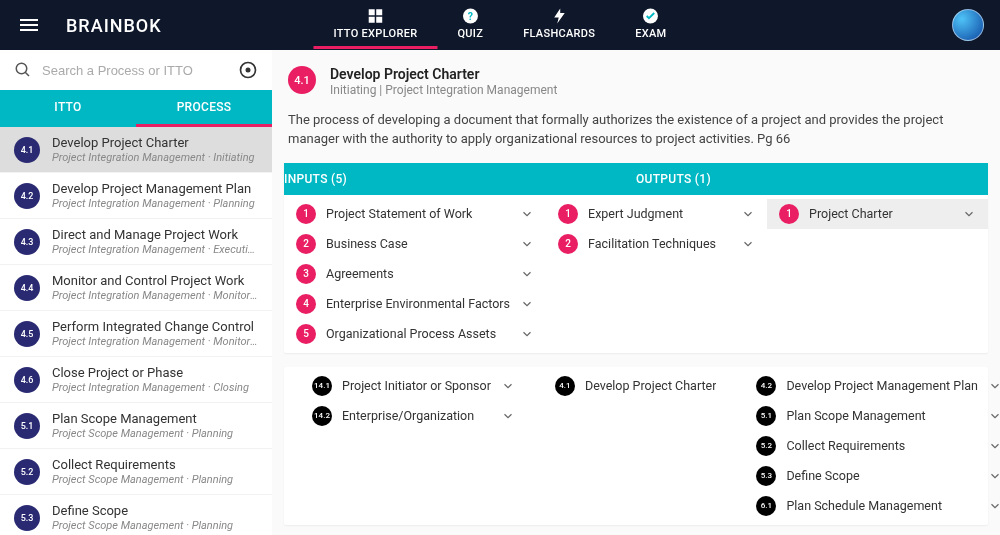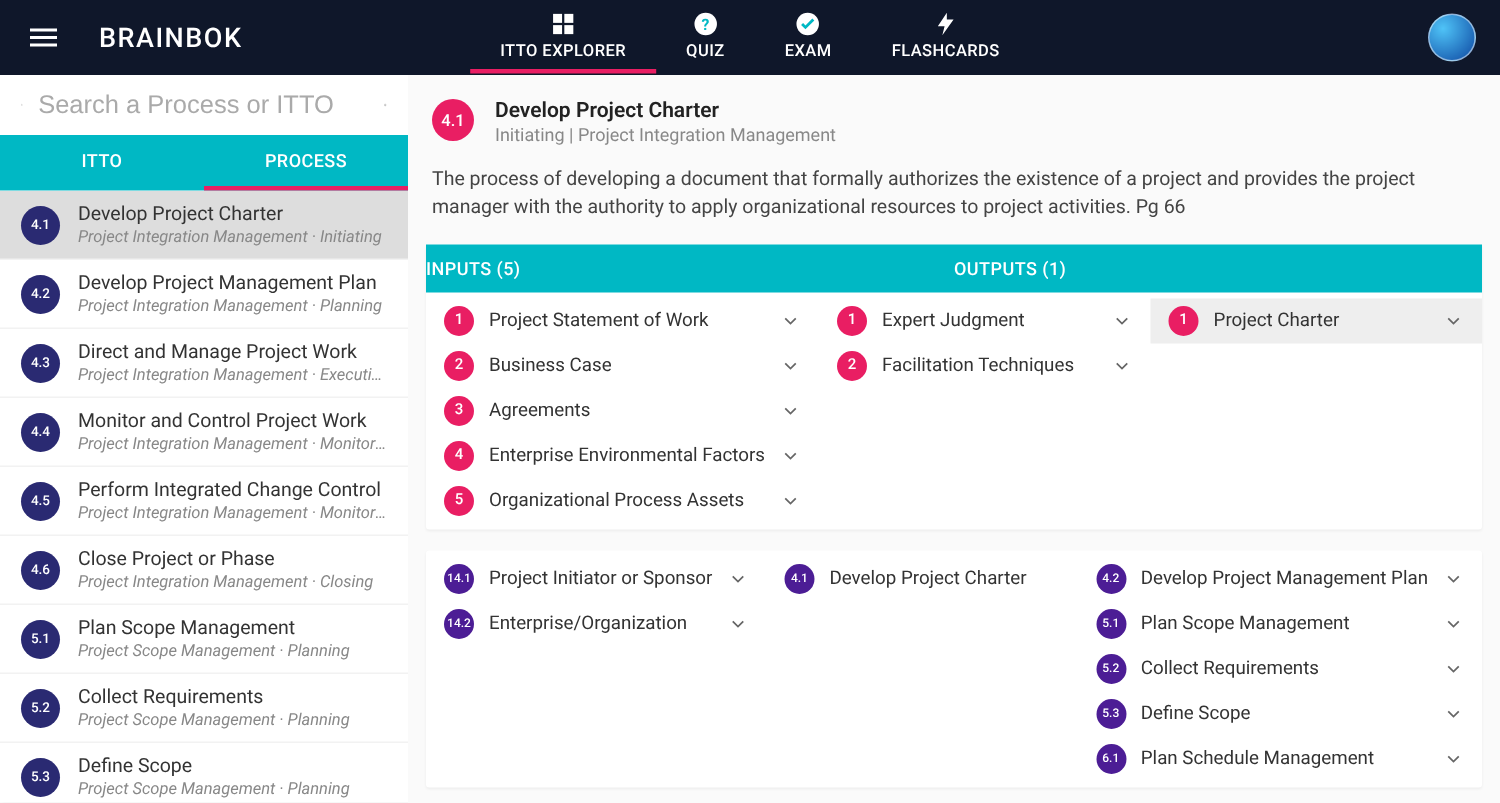--- a/index.html
+++ b/index.html
@@ -17,21 +17,21 @@
   .avatar { width: 32px; height: 32px; border-radius: 50%; background: radial-gradient(circle at 30% 30%, #4fc3f7, #0d47a1); margin-left: auto; border: 1px solid rgba(255,255,255,0.5); }
   
   
   .content { display: flex; height: calc(535px - 50px); }
   .sidebar { width: 272px; background: #fff; box-shadow: 1px 0 3px rgba(0,0,0,0.08); display: flex; flex-direction: column; }
   .main { flex: 1; padding: 12px; overflow-y: auto; background: #fafafa; }
   
   
   .search { display: flex; align-items: center; padding: 10px 14px; gap: 10px; }
   .search-icon { width: 18px; height: 18px; }
-  .search input { flex: 1; border: none; outline: none; font-size: 17px; color: #404040; }
+  .search input { flex: 1; border: none; outline: none; font-size: 13px; color: #404040; }
   .search input::placeholder { color: #aaa; }
   .filter-icon { width: 20px; height: 20px; cursor: pointer; }
   
   
   .side-tabs { display: flex; background: #00b8c4; }
   .side-tab { flex: 1; text-align: center; padding: 10px 0; color: #fff; font-size: 12px; font-weight: 500; letter-spacing: 0.3px; cursor: pointer; border-bottom: 3px solid transparent; }
   .side-tab.active { border-bottom-color: #e91e63; }
   
   
   .process-list { flex: 1; overflow-y: auto; }
@@ -51,21 +51,21 @@
   
   
   .itto-section, .flow-section { background: #fff; margin-bottom: 14px; border-radius: 2px; box-shadow: 0 1px 2px rgba(0,0,0,0.06); }
   .col-headers { display: flex; background: #00b8c4; color: #fff; }
   .col-header { flex: 1; text-align: left; padding: 9px 0; font-size: 12px; font-weight: 500; letter-spacing: 0.3px; }
   .col-body { display: flex; }
   .col { flex: 1; padding: 4px 0; }
   .row { display: flex; align-items: center; padding: 5px 12px; gap: 10px; cursor: pointer; }
   .row.selected { background: #eee; }
   .badge { min-width: 20px; height: 20px; border-radius: 50%; background: #e91e63; color: #fff; font-size: 10px; font-weight: 500; display: flex; align-items: center; justify-content: center; }
-  .badge.dark { background: #4c1d95; font-size: 8px; }
+  .badge.dark { background: #000000; font-size: 8px; margin-left: 16px; }
   .row-label { flex: 1; font-size: 12.5px; color: #333; white-space: nowrap; overflow: hidden; text-overflow: ellipsis; }
   .chev { width: 14px; height: 14px; }
   
   
   .process-list::-webkit-scrollbar, .main::-webkit-scrollbar { width: 6px; }
   .process-list::-webkit-scrollbar-thumb, .main::-webkit-scrollbar-thumb { background: #ccc; border-radius: 3px; }
 </style>
 </head>
 <body>
 
@@ -93,33 +93,33 @@
           <svg viewBox="0 0 24 24" fill="#fff">
             <circle cx="12" cy="12" r="10"></circle>
             <text x="12" y="17" text-anchor="middle" font-size="14" fill="#00b8c4" font-weight="bold">?</text>
           </svg>
         </div>
         <span>QUIZ</span>
       </div>
       <div class="nav-item">
         <div class="nav-icon">
           <svg viewBox="0 0 24 24" fill="#fff">
+            <path d="M13 2 L5 14 L11 14 L9 22 L19 8 L13 8 Z"></path>
+          </svg>
+        </div>
+        <span>FLASHCARDS</span>
+      </div>
+      <div class="nav-item">
+        <div class="nav-icon">
+          <svg viewBox="0 0 24 24" fill="#fff">
             <circle cx="12" cy="12" r="10"></circle>
             <path d="M7 12 L10 15 L17 8" stroke="#00b8c4" stroke-width="2.5" fill="none"></path>
           </svg>
         </div>
         <span>EXAM</span>
-      </div>
-      <div class="nav-item">
-        <div class="nav-icon">
-          <svg viewBox="0 0 24 24" fill="#fff">
-            <path d="M13 2 L5 14 L11 14 L9 22 L19 8 L13 8 Z"></path>
-          </svg>
-        </div>
-        <span>FLASHCARDS</span>
       </div>
     </div>
   <div class="avatar"></div>
 </div>
 
 <div class="content">
 
   <div class="sidebar">
     <div class="search">
       <svg class="search-icon" viewBox="0 0 24 24" fill="none" stroke="#555" stroke-width="2">

